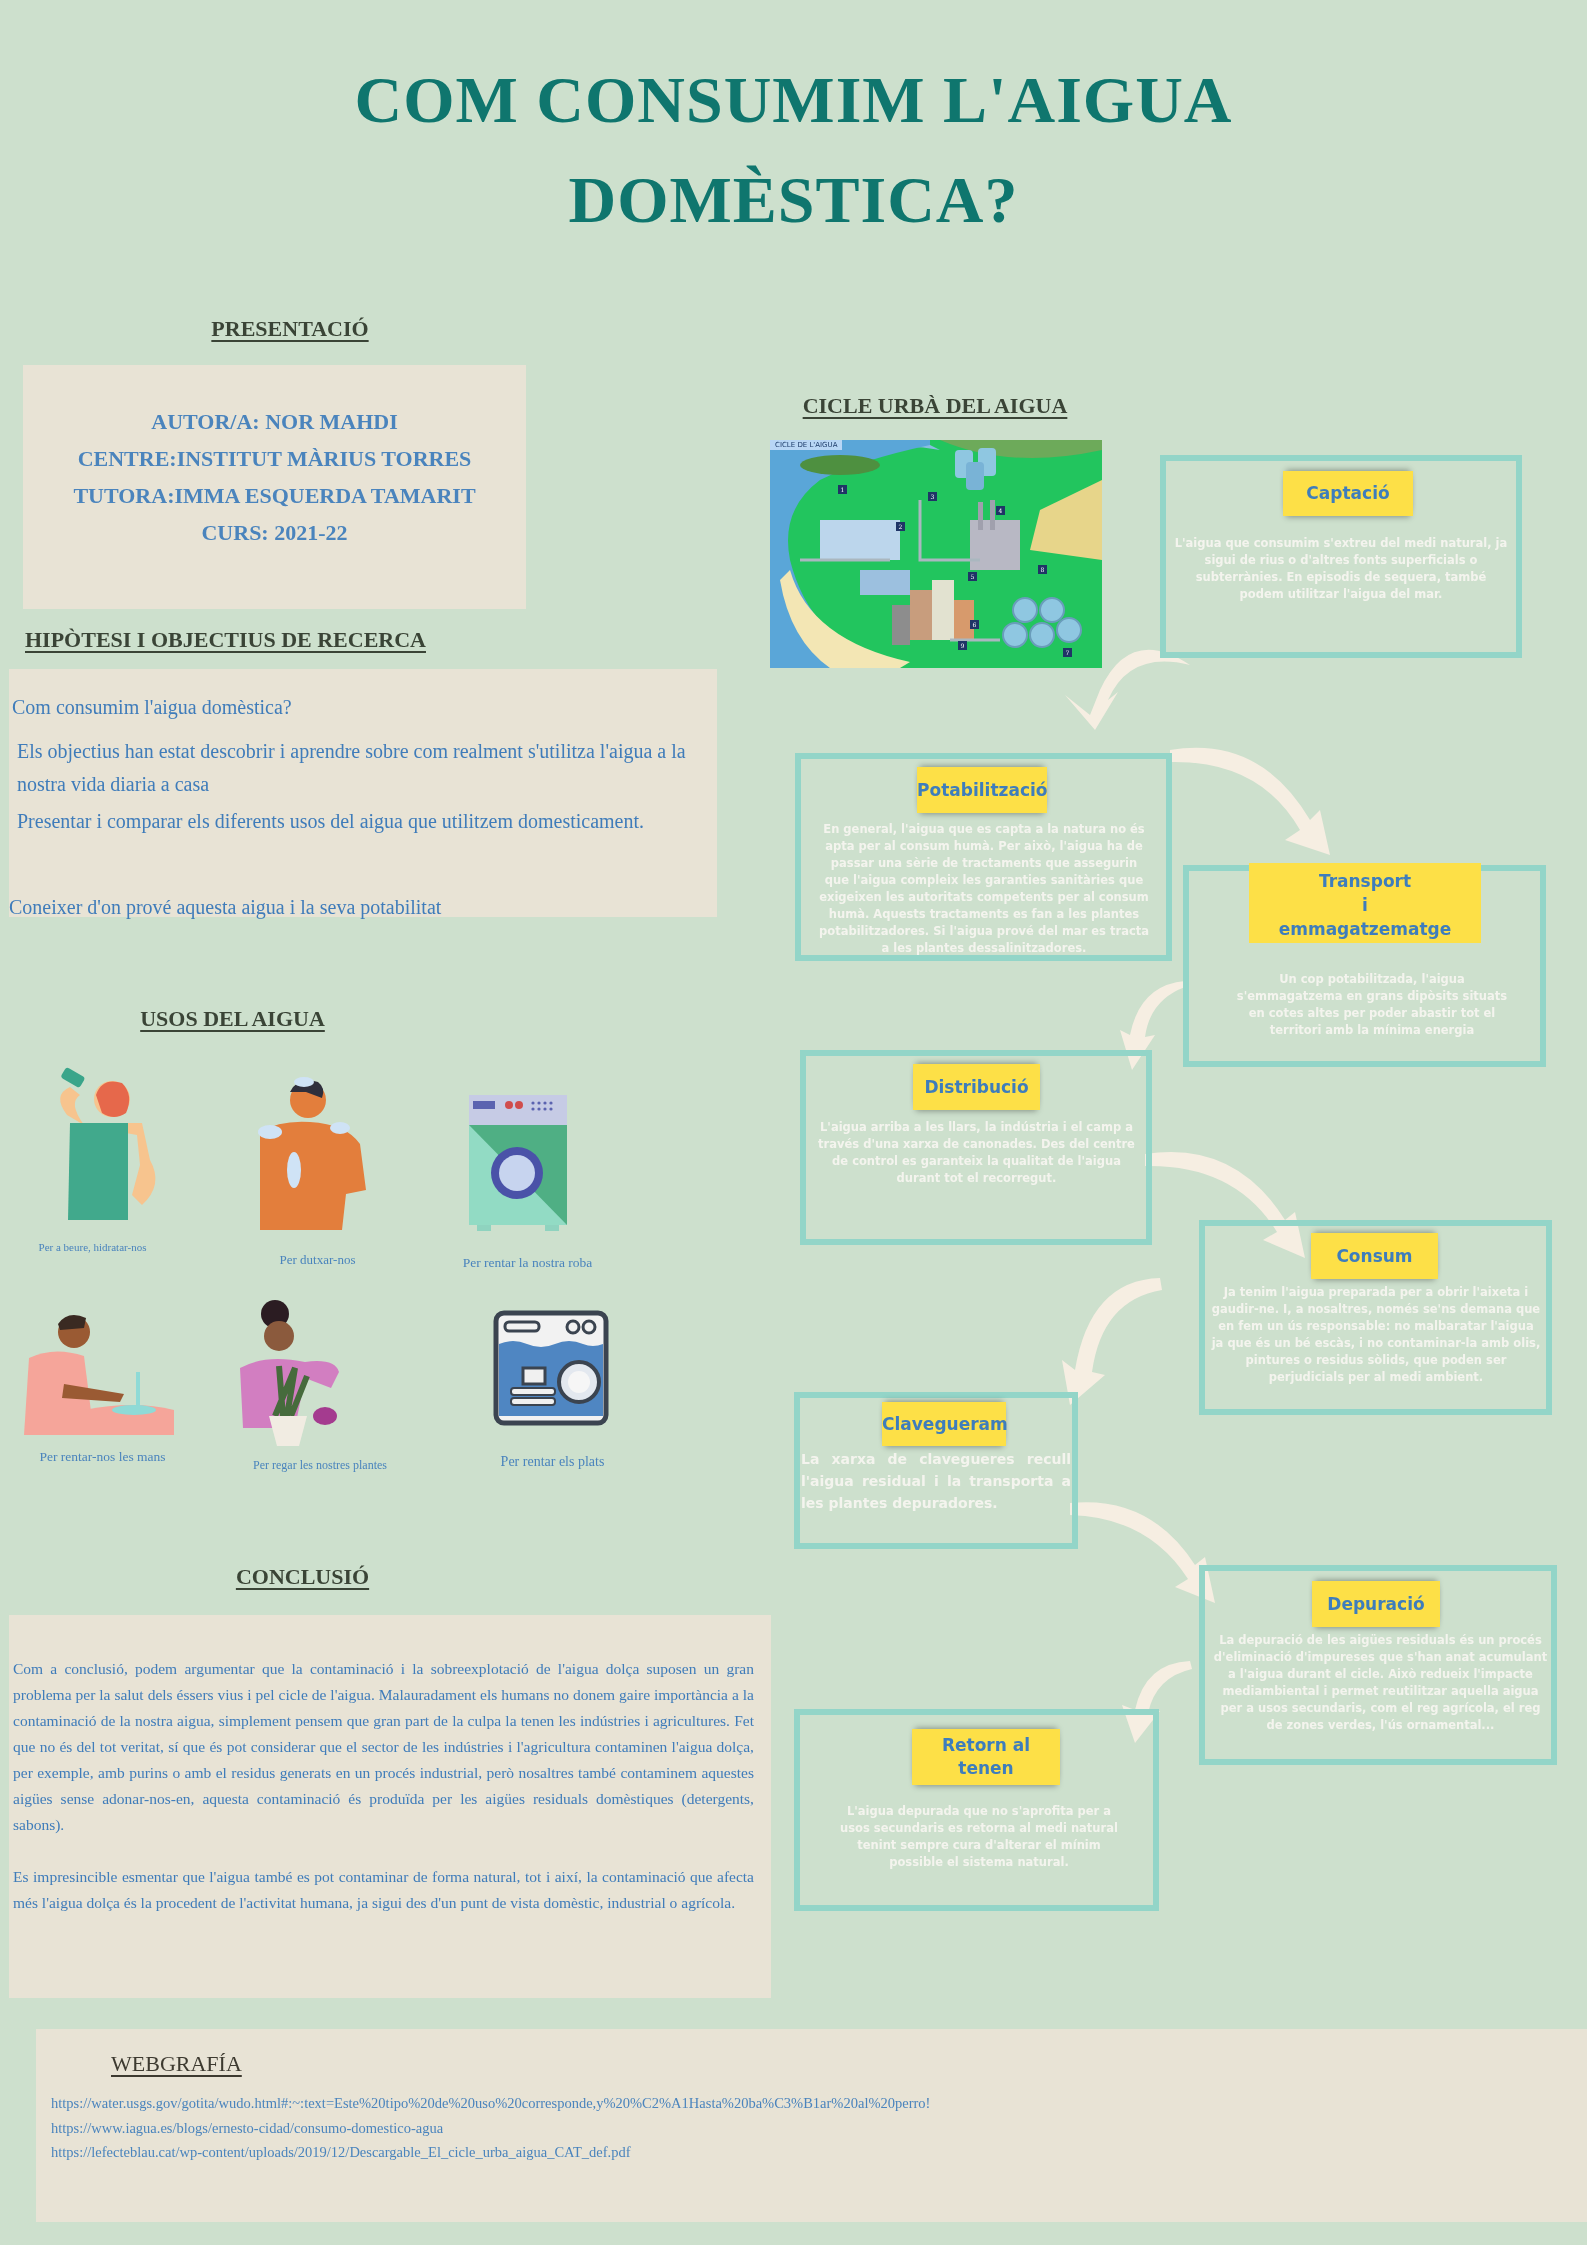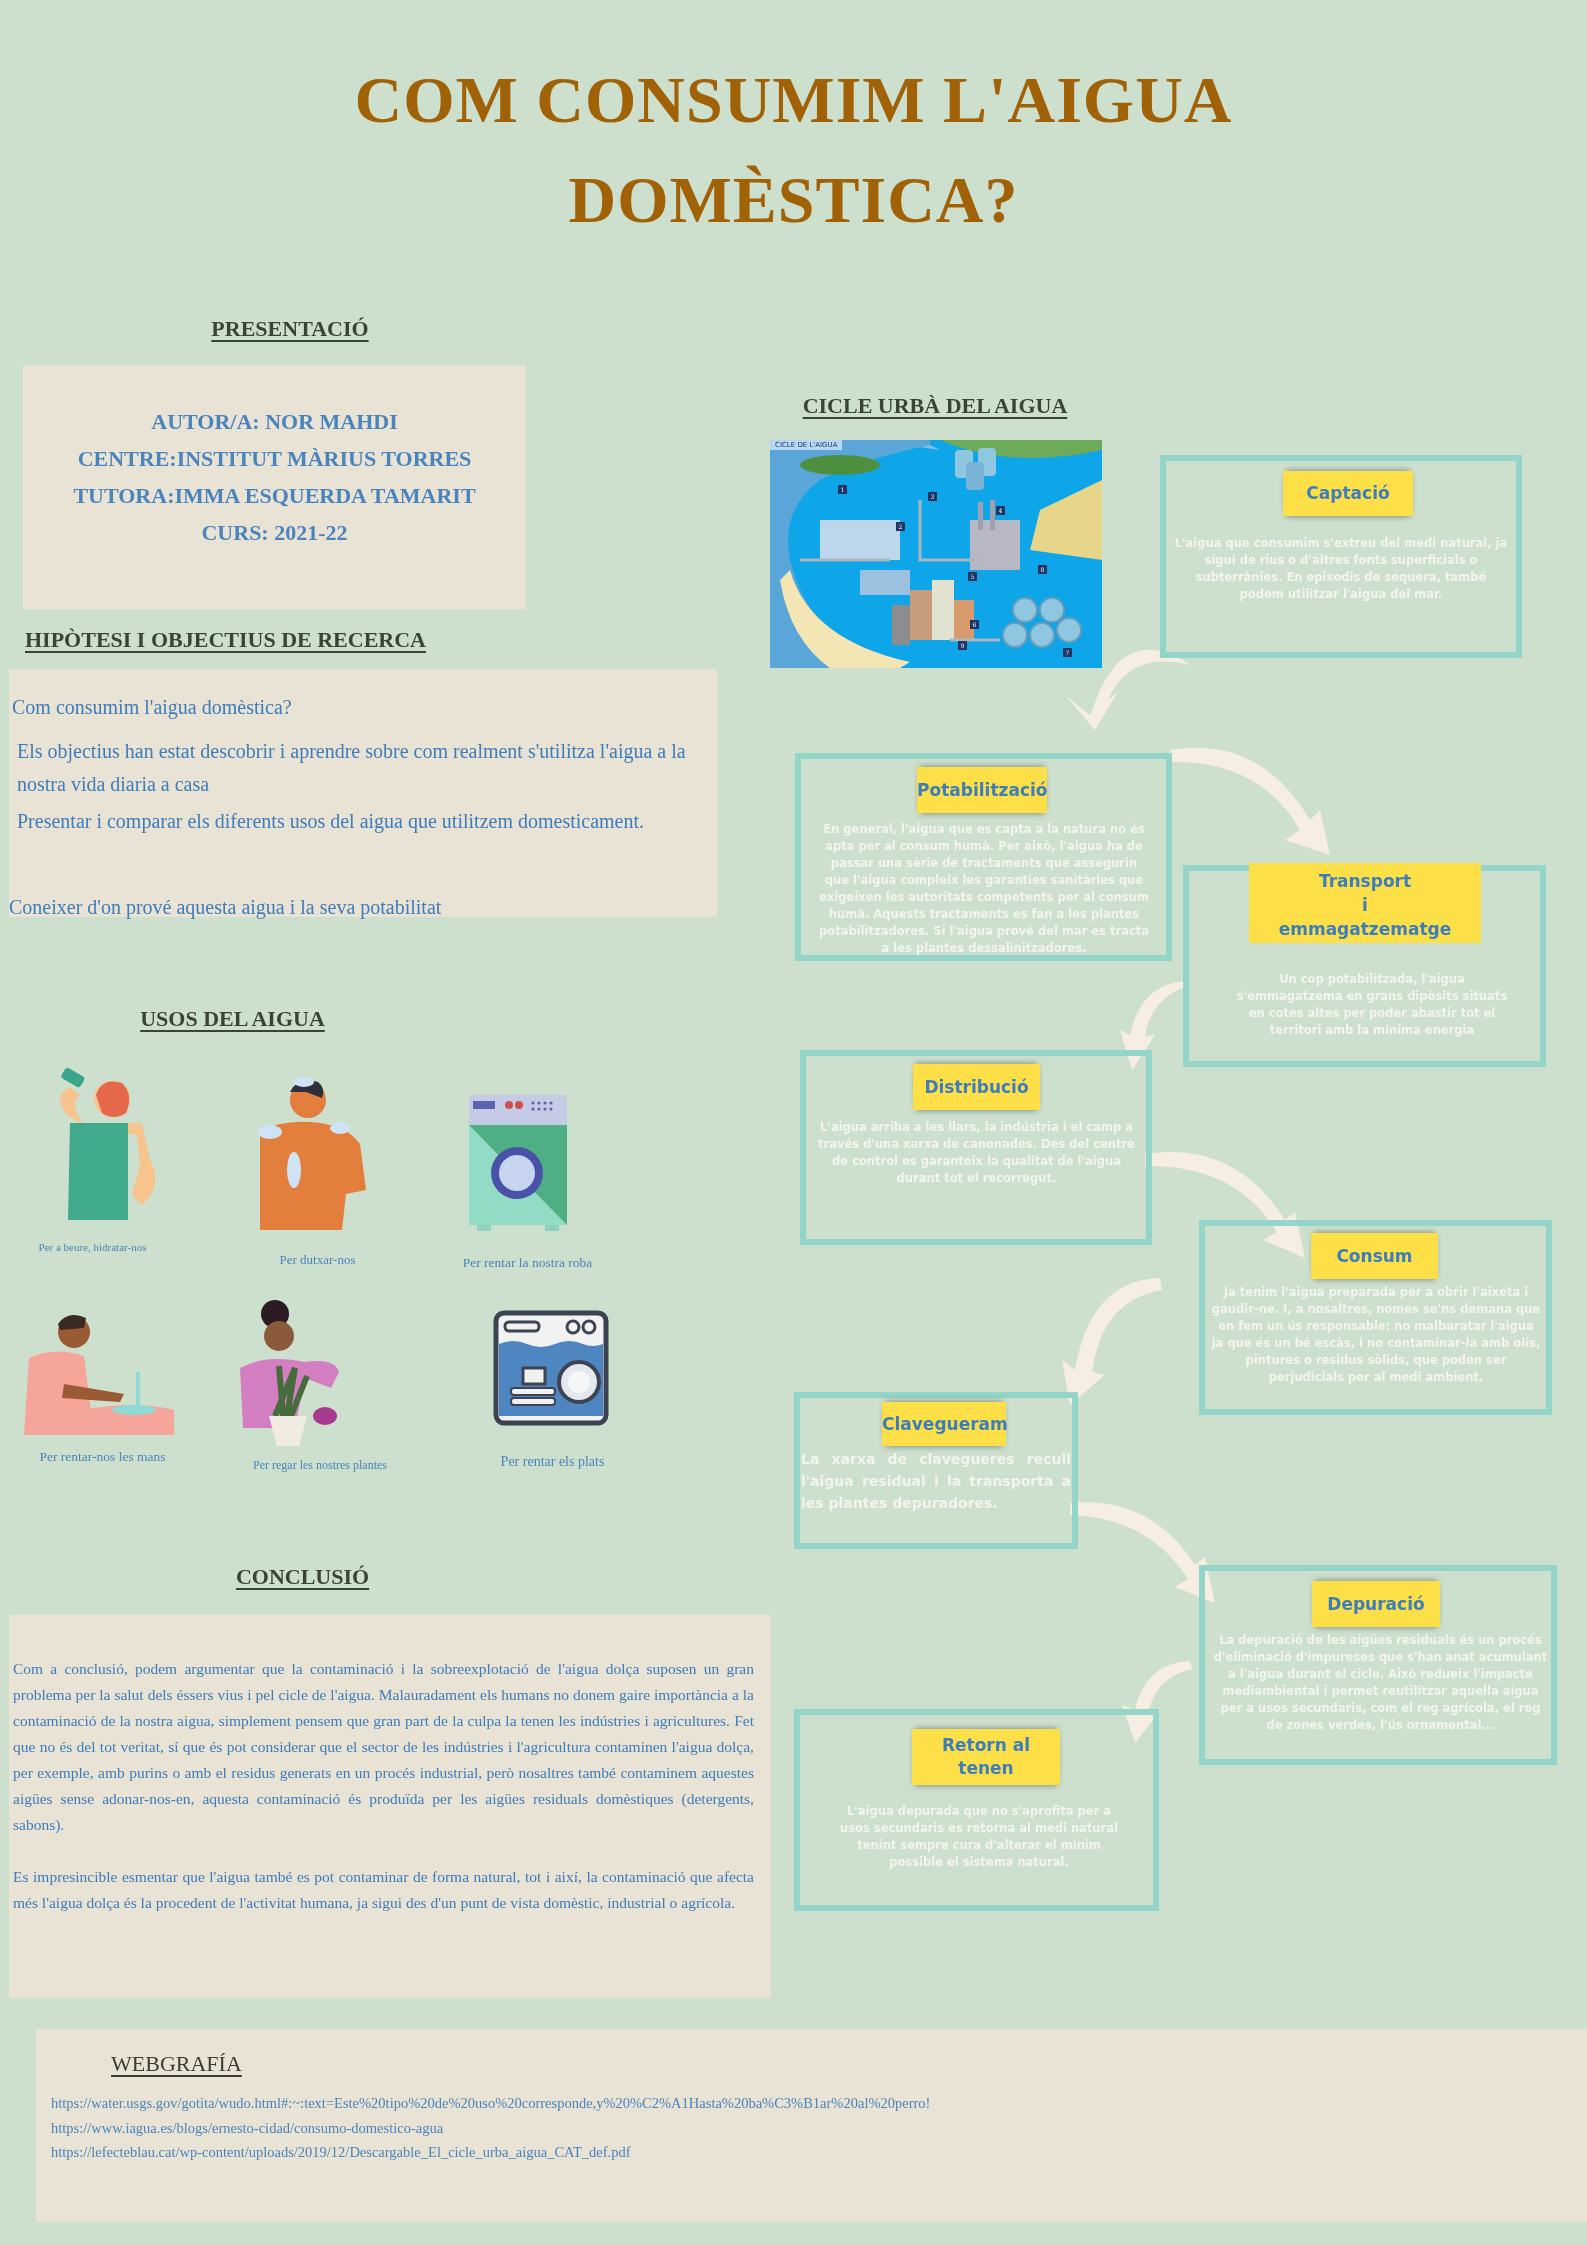--- a/index.html
+++ b/index.html
@@ -1,19 +1,19 @@
 <!DOCTYPE html>
 <html><head>
 <meta charset="utf-8">
 <style>
   * { box-sizing: border-box; margin: 0; padding: 0; }
   html, body { width: 1587px; height: 2245px; background: #cde0cd; overflow: hidden; }
   body { position: relative; font-family: "DejaVu Serif", serif; }
   .abs { position: absolute; }
-  .title { left: 0; width: 1587px; text-align: center; color: #a16207; font-family: "Liberation Serif", serif; font-weight: bold; font-size: 66px; letter-spacing: 1px; }
+  .title { left: 0; width: 1587px; text-align: center; color: #0f766e; font-family: "Liberation Serif", serif; font-weight: bold; font-size: 66px; letter-spacing: 1px; }
   .h-sec { color: #3a4436; font-family: "Liberation Serif", serif; font-weight: bold; font-size: 22px; text-decoration: underline; text-decoration-thickness: 2px; text-underline-offset: 4px; text-align: center; }
   .panel { background: #e8e3d5; }
   .pres-line { font-family: "Liberation Serif", serif; font-weight: bold; font-size: 22px; color: #4a84bd; text-align: center; line-height: 37px; }
   .obj { font-family: "Liberation Serif", serif; font-size: 20px; color: #3f7cba; line-height: 33px; }
   .use-label { font-family: "Liberation Serif", serif; font-size: 13px; color: #4a84bd; text-align: center; line-height: 21px; }
   .concl { font-family: "Liberation Serif", serif; font-size: 15.5px; color: #3f7cba; text-align: justify; line-height: 26px; }
   .url { font-family: "Liberation Serif", serif; font-size: 14.5px; color: #4a84bd; line-height: 24px; }
   .box { border: 6px solid #93d5c8; }
   .tag { background: #fde047; color: #3e7dbc; font-family: "DejaVu Sans", sans-serif; font-weight: bold; font-size: 17px; text-align: center; box-shadow: 0 -4px 6px -3px rgba(0,0,0,0.35), 0 4px 6px -3px rgba(0,0,0,0.35); }
   .desc { color: #f4f4ee; font-family: "DejaVu Sans", sans-serif; font-weight: bold; font-size: 11.5px; text-align: center; line-height: 17px; }
@@ -144,21 +144,21 @@
 
 <div class="abs panel" style="left:0; top:2029px; width:1577px; height:193px;margin-left:36px;">
   <div class="abs" style="left:75px; top:22px; color:#3d3a30; font-family:'Liberation Serif', serif; font-size:22px; text-decoration:underline; text-decoration-thickness:2px; text-underline-offset:4px;">WEBGRAFÍA</div>
   <a class="abs url" style="left:15px; top:62px;">https://water.usgs.gov/gotita/wudo.html#:~:text=Este%20tipo%20de%20uso%20corresponde,y%20%C2%A1Hasta%20ba%C3%B1ar%20al%20perro!</a>
   <a class="abs url" style="left:15px; top:87px;">https://www.iagua.es/blogs/ernesto-cidad/consumo-domestico-agua</a>
   <a class="abs url" style="left:15px; top:111px;">https://lefecteblau.cat/wp-content/uploads/2019/12/Descargable_El_cicle_urba_aigua_CAT_def.pdf</a>
 </div>
 
 <div class="abs h-sec" style="left:790px; width:290px; top:393px;">CICLE URBÀ DEL AIGUA</div>
 
-<div class="abs" style="left:770px; top:440px; width:332px; height:228px; background:#0ea5e9; overflow:hidden;">
+<div class="abs" style="left:770px; top:440px; width:332px; height:228px; background:#22c55e; overflow:hidden;">
   <svg width="332" height="228" viewBox="0 0 332 228" style="position:absolute; left:0; top:0;">
     <path d="M0 30 Q30 40 60 20 Q120 0 170 10 L150 0 L0 0 Z" fill="#88bde0"></path>
     <path d="M0 0 L0 228 L120 228 Q40 200 20 120 Q10 70 50 40 Q90 20 160 5 L160 0 Z" fill="#5aa6d8"></path>
     <path d="M20 130 Q40 200 140 222 L130 228 L60 228 Q20 200 10 140 Z" fill="#f3e6b4"></path>
     <path d="M170 0 Q240 30 332 10 L332 0 Z" fill="#6daa5a"></path>
     <ellipse cx="70" cy="25" rx="40" ry="10" fill="#4e9040"></ellipse>
     <path d="M270 70 L332 40 L332 120 L260 110 Z" fill="#e7d58a"></path>
     <rect x="50" y="80" width="80" height="40" fill="#bcd6ec"></rect>
     <rect x="90" y="130" width="50" height="25" fill="#9cc0df"></rect>
     <rect x="185" y="10" width="18" height="28" rx="4" fill="#8fc7e1"></rect>

